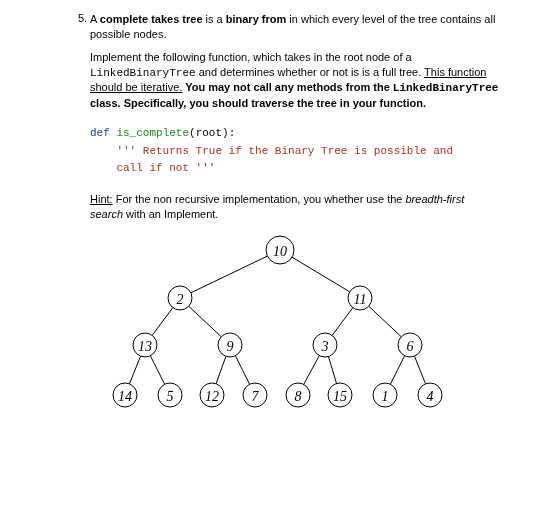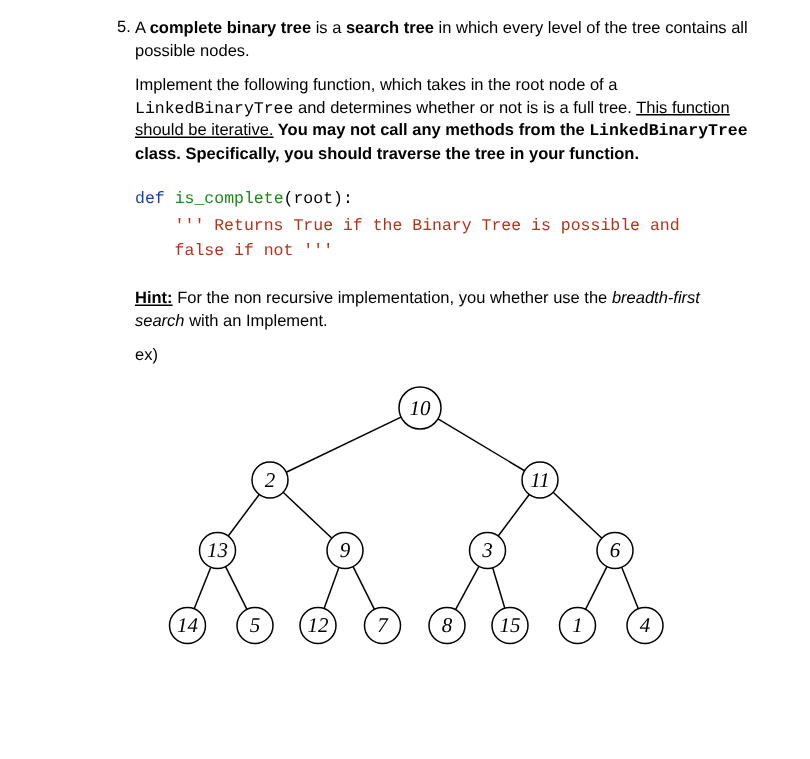--- a/index.html
+++ b/index.html
@@ -28,55 +28,54 @@
     white-space: pre;
     margin: 14px 0 14px 0;
     line-height: 1.6;
   }
   .kw   { color: #1a3fb5; }
   .fn   { color: #1a8a1a; }
   .pun  { color: #000; }
   .str  { color: #b3341b; }
   .u { text-decoration: underline; }
   .bold { font-weight: bold; }
-  .hint-label { font-weight: bold; text-decoration: underline; }
+  .hint-label { font-weight: normal; text-decoration: underline; }
   .tree-wrap {
     width: 360px;
     height: 200px;
     margin: 6px 0 0 10px;
     position: relative;
   }
   svg { overflow: visible; }
   .node-circle { fill: #fff; stroke: #000; stroke-width: 1; }
   .node-text { font-family: "Times New Roman", serif; font-style: italic; font-size: 14px; text-anchor: middle; dominant-baseline: central; fill: #000;}
   .edge { stroke: #000; stroke-width: 1; fill: none; }
 </style>
 </head>
 <body>
 
 <div class="page">
   <span class="num">5.</span>
 
   <p>
-    <span>A </span><span class="bold">complete binary tree</span><span> is a </span><span class="bold">search tree</span><span> in which every level of the tree contains all possible nodes.</span>
+    <span>A </span><span class="bold">complete takes tree</span><span> is a </span><span class="bold">binary from</span><span> in which every level of the tree contains all possible nodes.</span>
   </p>
 
   <p>
     <span>Implement the following function, which takes in the root node of a </span><span style="font-family:'Courier New',monospace">LinkedBinaryTree</span><span> and determines whether or not is is a full tree. </span><span class="u">This function should be iterative.</span><span class="bold"> You may not call any methods from the </span><span class="bold" style="font-family:'Courier New',monospace">LinkedBinaryTree</span><span class="bold">  class. Specifically, you should traverse the tree in your function.</span>
   </p>
 
   <div class="code"><span class="kw">def</span> <span class="fn">is_complete</span><span class="pun">(root):</span>
 <span class="str">    ''' Returns True if the Binary Tree is possible and</span>
-<span class="str">    false if not '''</span></div>
+<span class="str">    call if not '''</span></div>
 
   <p>
     <span class="hint-label">Hint:</span><span> For the non recursive implementation, you whether use the </span><span style="font-style:italic">breadth-first search</span><span> with an Implement.</span>
   </p>
 
-  <p>ex)</p>
 
   <div class="tree-wrap">
     <svg id="tree-svg" width="360" height="190">
         <line x1="167.37867719544417" y1="26.0582349461868" x2="90.81827668961928" y2="62.80722718898274" class="edge"></line>
         <line x1="192.00490095997563" y1="27.20294057598537" x2="249.71008489144947" y2="61.826050934869684" class="edge"></line>
         <line x1="72.832806248022" y1="77.62451732408475" x2="52.167193751978004" y2="105.37548267591525" class="edge"></line>
         <line x1="88.74353202682408" y1="76.21892010521464" x2="121.25646797317592" y2="106.78107989478536" class="edge"></line>
         <line x1="252.832806248022" y1="77.62451732408475" x2="232.167193751978" y2="105.37548267591525" class="edge"></line>
         <line x1="268.7435320268241" y1="76.21892010521464" x2="301.2564679731759" y2="106.78107989478536" class="edge"></line>
         <line x1="40.543311883750754" y1="126.14172029062311" x2="29.456688116249246" y2="153.8582797093769" class="edge"></line>

